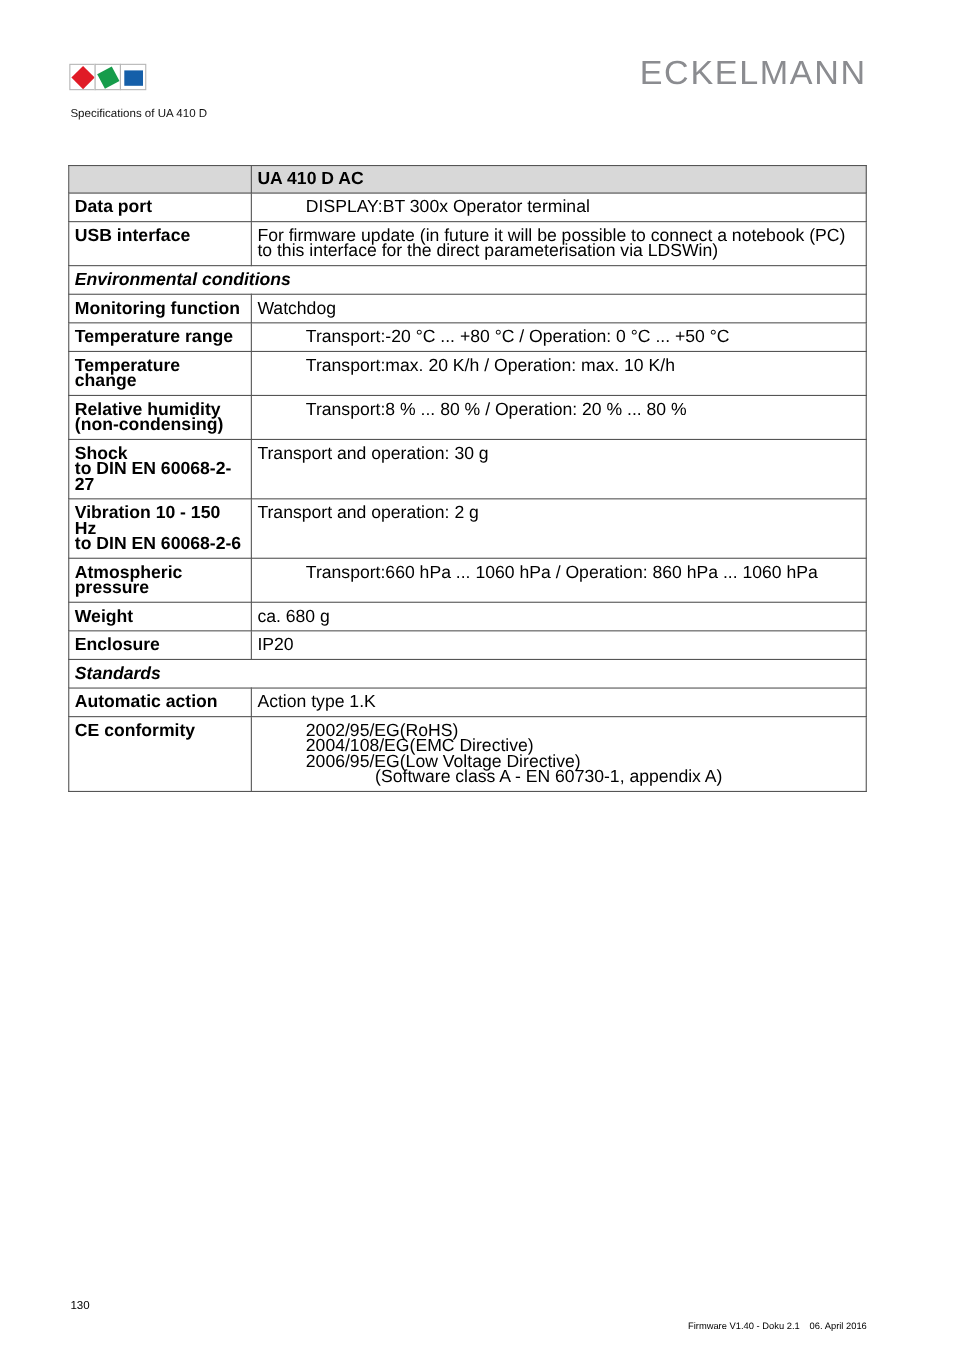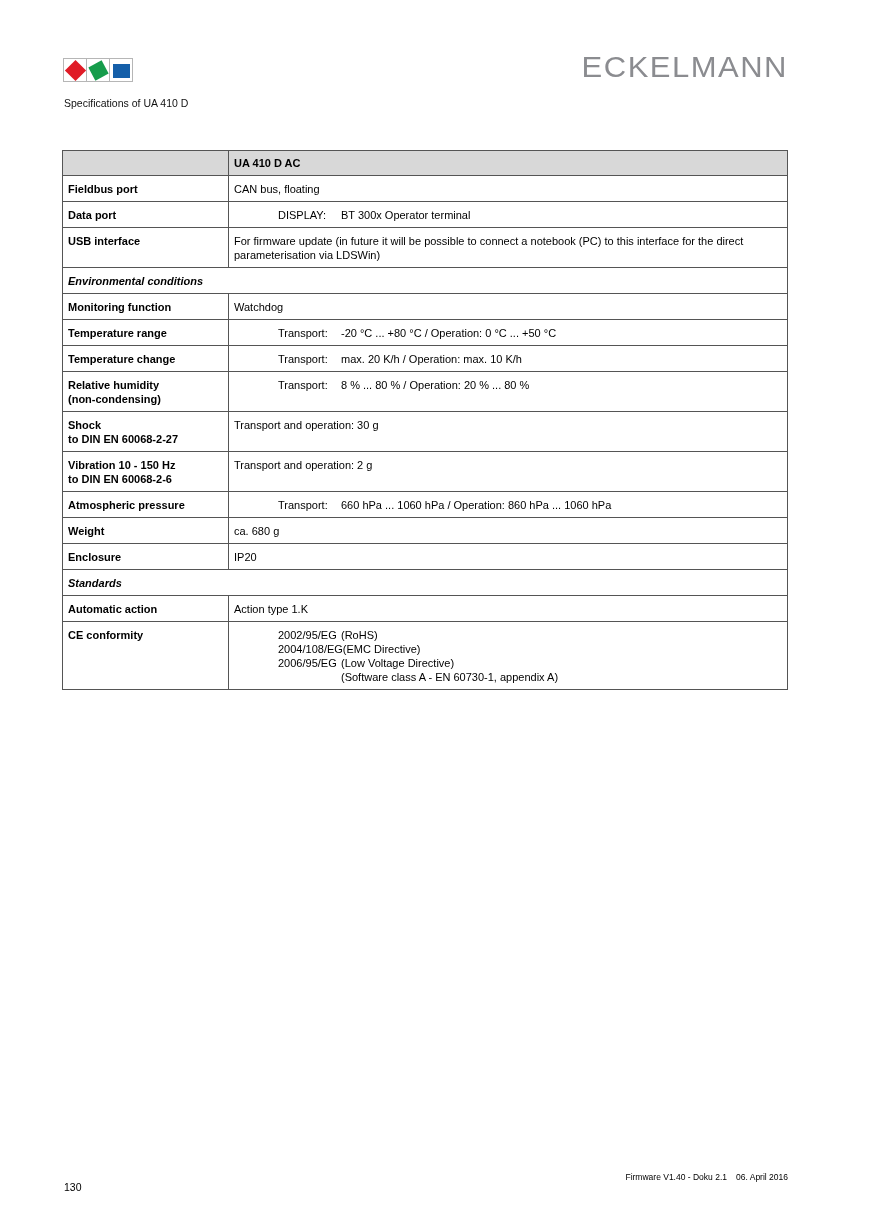--- a/index.html
+++ b/index.html
@@ -54,21 +54,21 @@
     color: #111;
   }
 
   
   .spec-table {
     position: absolute;
     left: 62px;
     top: 150px;
     width: 726px;
     border-collapse: collapse;
-    font-size: 11px;
+    font-size: 16px;
     line-height: 14px;
     table-layout: fixed;
   }
   .spec-table td {
     border: 1px solid #555555;
     padding: 6px 6px 5px 5px;
     vertical-align: top;
     word-wrap: break-word;
   }
   .spec-table tr.head td {
@@ -90,21 +90,21 @@
   
   .footer-left {
     position: absolute;
     left: 64px;
     top: 1181px;
     font-size: 10.5px;
   }
   .footer-right {
     position: absolute;
     right: 82px;
-    top: 1172px;
+    top: 1200px;
     font-size: 8.5px;
     white-space: nowrap;
     margin-left: 40px;
   }
   .footer-right .date-part { margin-left: 9px; }
 </style>
 </head>
 <body>
 
 <div class="page">
@@ -131,26 +131,20 @@
       <col>
     </colgroup>
     <thead>
       <tr class="head">
         <td style="background: rgb(216, 216, 216);"></td>
         <td style="background: rgb(216, 216, 216);">UA 410 D AC</td>
       </tr>
     </thead>
     <tbody id="spec-body">
         <tr>
-          <td class="label-cell">Fieldbus port</td>
-          <td class="value-cell">
-            <div class="vline"><span class="seg">CAN bus, floating</span></div>
-          </td>
-        </tr>
-        <tr>
           <td class="label-cell">Data port</td>
           <td class="value-cell">
             <div class="vline"><span class="seg tab">DISPLAY:</span><span class="seg">BT 300x Operator terminal</span></div>
           </td>
         </tr>
         <tr>
           <td class="label-cell">USB interface</td>
           <td class="value-cell">
             <div class="vline"><span class="seg">For firmware update (in future it will be possible to connect a notebook (PC) to this interface for the direct parameterisation via LDSWin)</span></div>
           </td>

